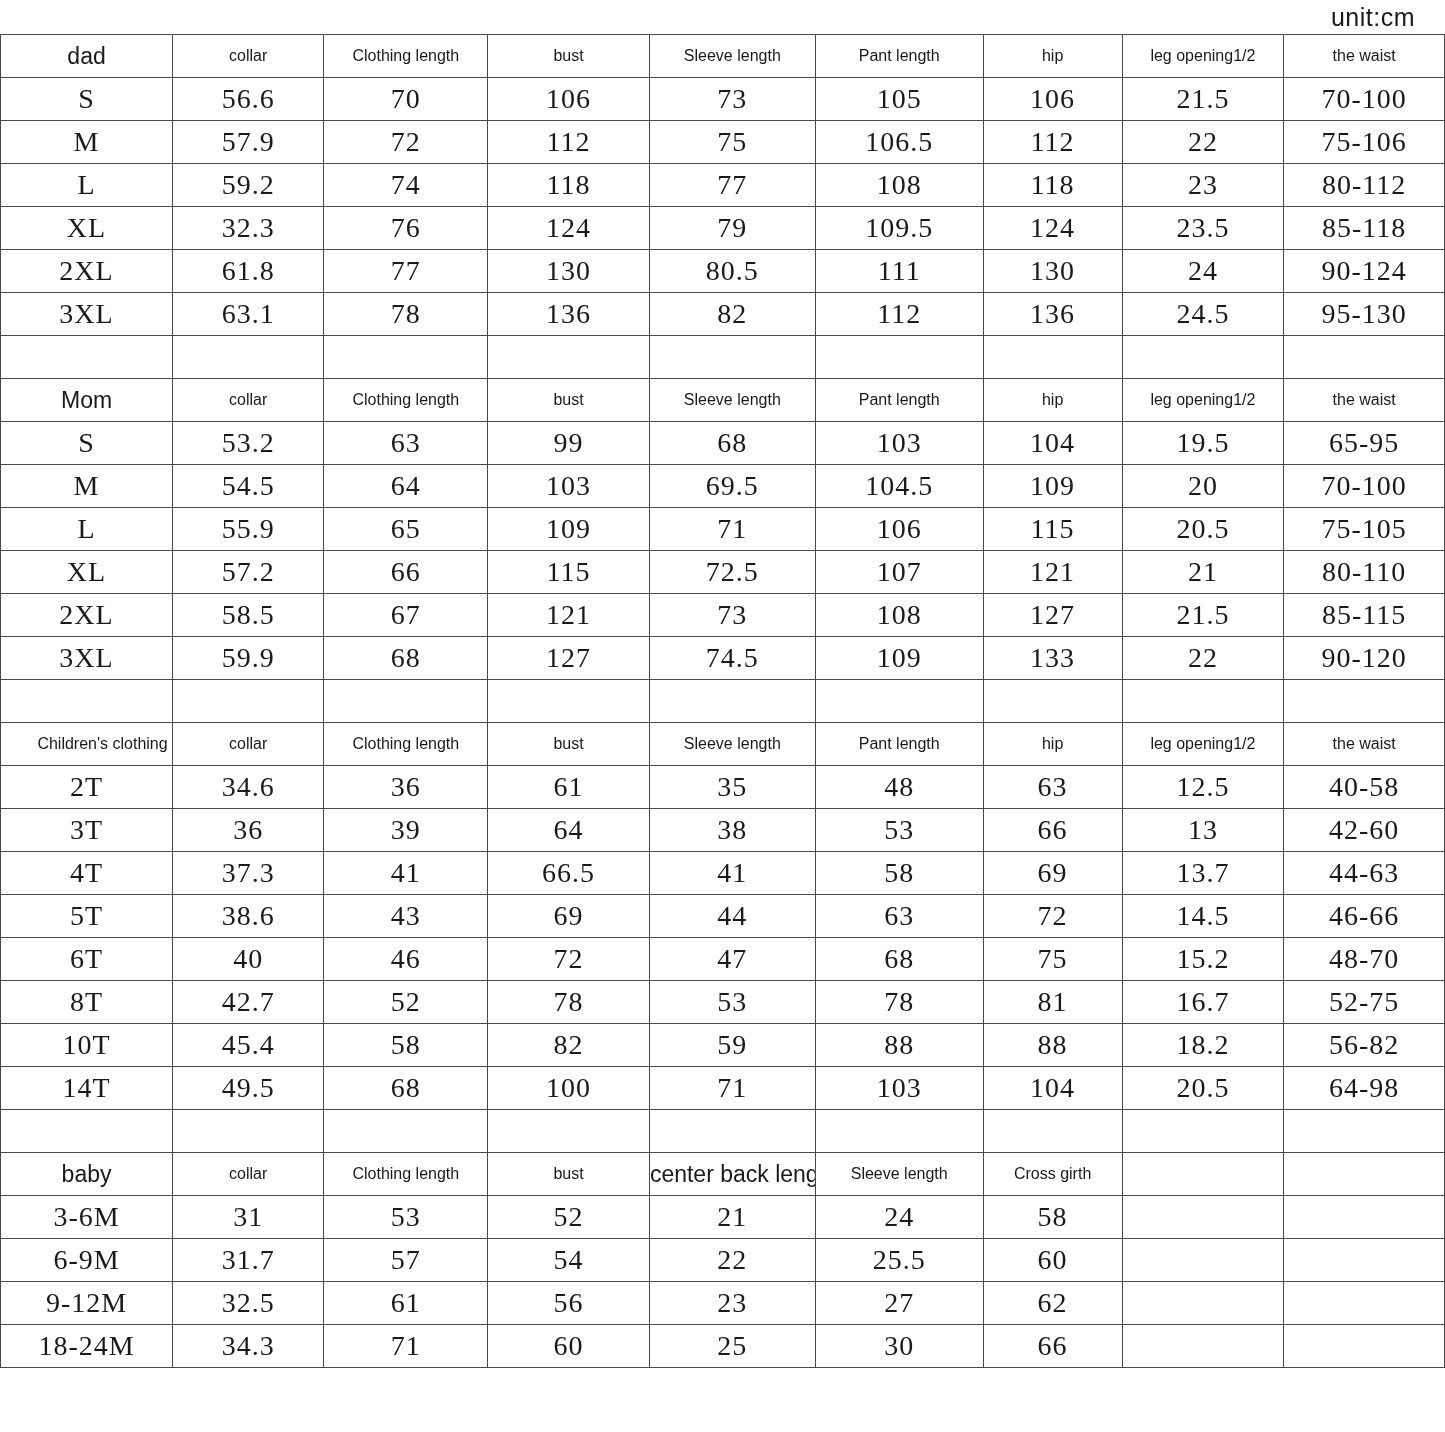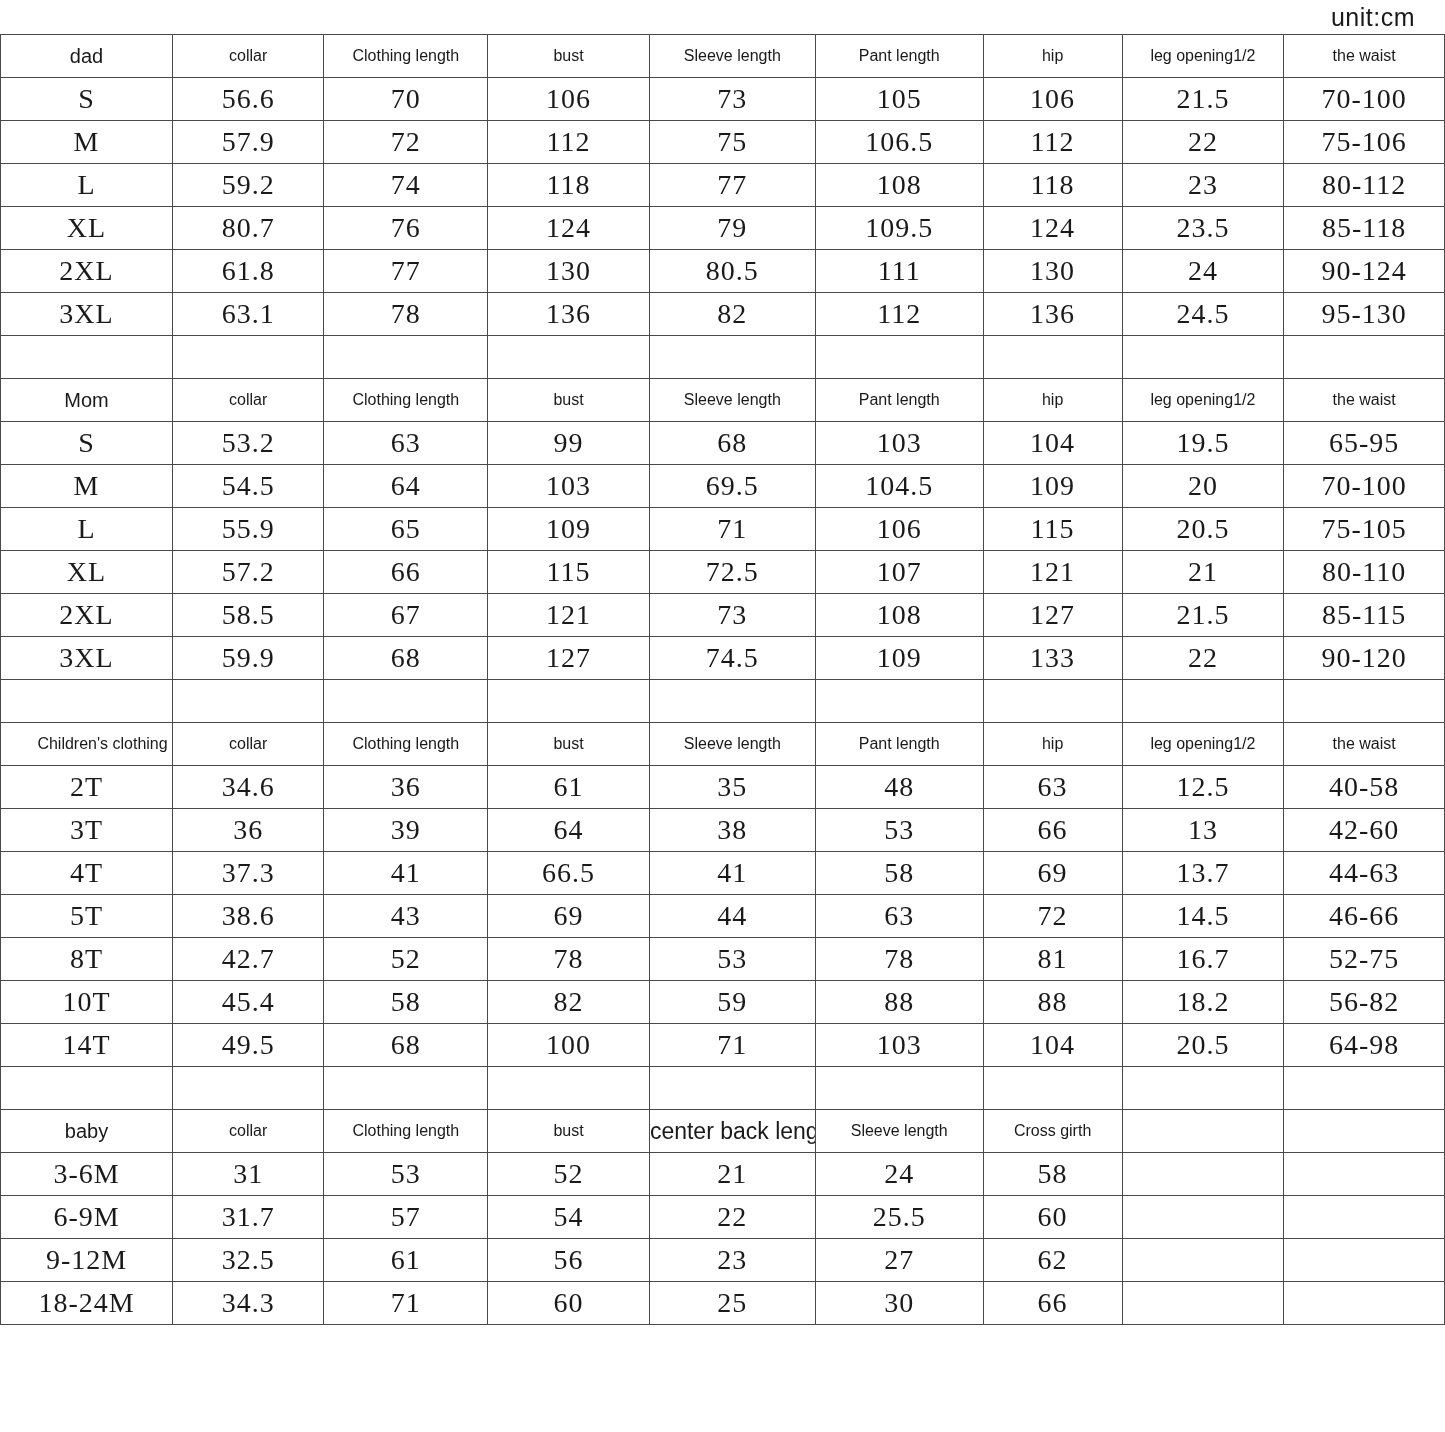--- a/index.html
+++ b/index.html
@@ -58,21 +58,21 @@
   col.c8 { width: 155px; }
 
   
   tr.hdr td {
     font-size: 16px;
     font-family: "Liberation Sans", sans-serif;
     letter-spacing: 0;
     height: 42px;
   }
   tr.hdr td.grp {
-    font-size: 20px;
+    font-size: 23px;
   }
   tr.hdr td.grp-small {
     font-size: 16px;
     padding-left: 32px;
   }
   tr.spacer td {
     height: 42px;
     border: 1px solid #4a4a4a;
   }
   td.no-border {
@@ -142,21 +142,21 @@
         <td>74</td>
         <td>118</td>
         <td>77</td>
         <td>108</td>
         <td>118</td>
         <td>23</td>
         <td>80-112</td>
       </tr>
       <tr>
         <td>XL</td>
-        <td>80.7</td>
+        <td>32.3</td>
         <td>76</td>
         <td>124</td>
         <td>79</td>
         <td>109.5</td>
         <td>124</td>
         <td>23.5</td>
         <td>85-118</td>
       </tr>
       <tr>
         <td>2XL</td>
@@ -332,20 +332,31 @@
         <td>38.6</td>
         <td>43</td>
         <td>69</td>
         <td>44</td>
         <td>63</td>
         <td>72</td>
         <td>14.5</td>
         <td>46-66</td>
       </tr>
       <tr>
+        <td>6T</td>
+        <td>40</td>
+        <td>46</td>
+        <td>72</td>
+        <td>47</td>
+        <td>68</td>
+        <td>75</td>
+        <td>15.2</td>
+        <td>48-70</td>
+      </tr>
+      <tr>
         <td>8T</td>
         <td>42.7</td>
         <td>52</td>
         <td>78</td>
         <td>53</td>
         <td>78</td>
         <td>81</td>
         <td>16.7</td>
         <td>52-75</td>
       </tr>

